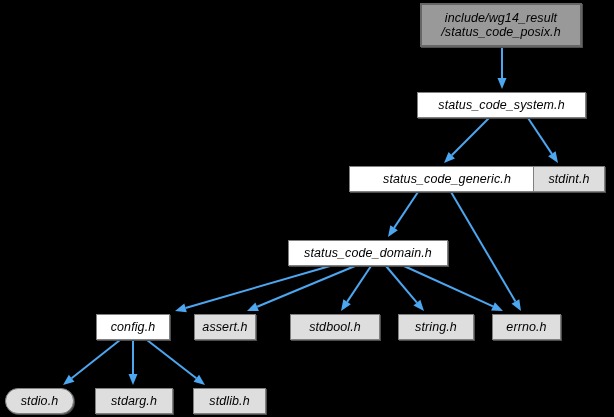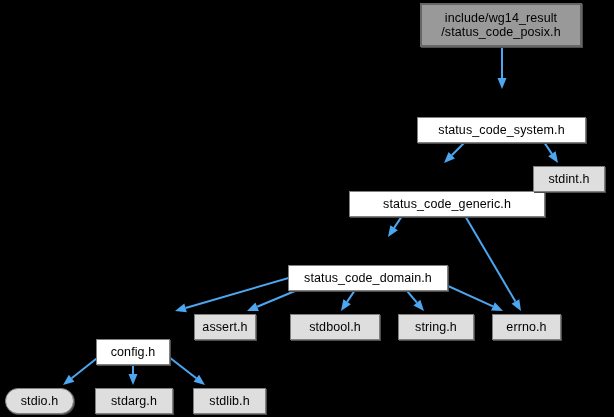--- a/index.html
+++ b/index.html
@@ -28,26 +28,26 @@
     box-sizing: border-box;
     display: flex;
     align-items: center;
     justify-content: center;
     text-align: center;
     font-size: 12.5px;
     line-height: 14px;
     color: #000000;
     white-space: pre-line;
     letter-spacing: 0.1px;
+    font-style: italic;
   }
   .node.fill-white {
     background: #ffffff;
     border: 1px solid #808080;
     box-shadow: 1px 1px 0 0 #4d4d4d;
-    margin-top: 25px;
   }
   .node.fill-grey {
     background: #dedede;
     border: 1px solid #808080;
     box-shadow: 1px 1px 0 0 #4d4d4d;
   }
   .node.fill-darkgrey {
     background: #999999;
     border: 2px solid #666666;
     box-shadow: 1px 1px 0 0 #4d4d4d;

